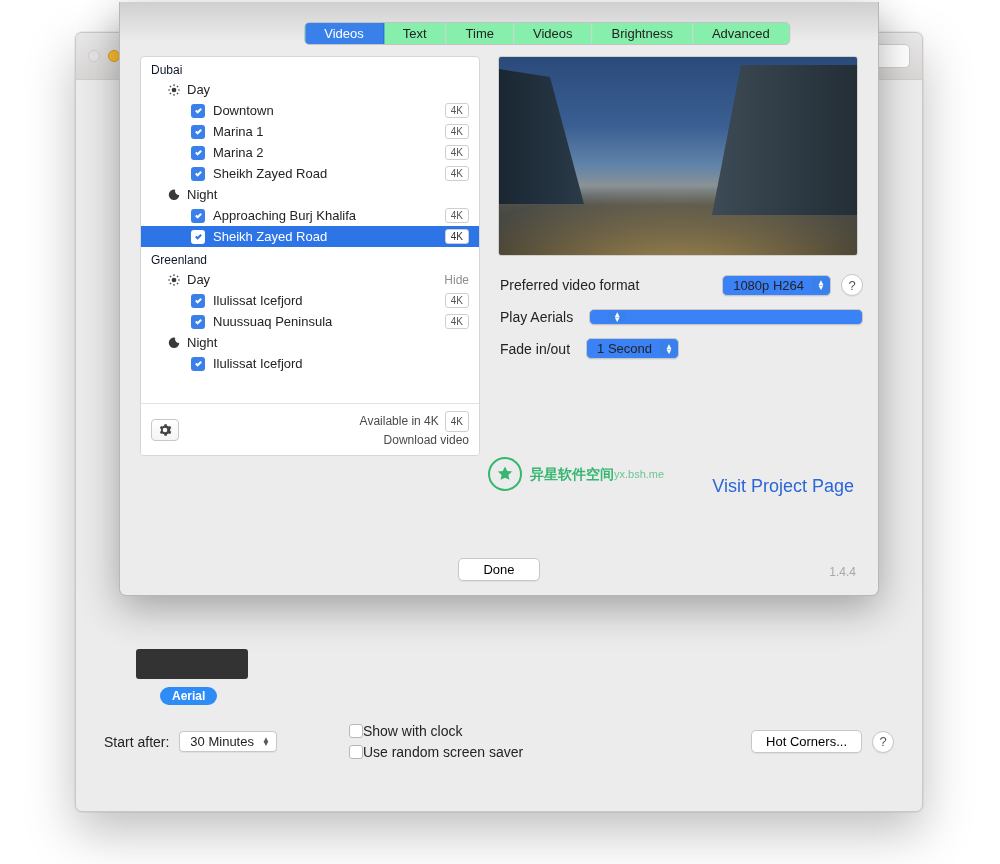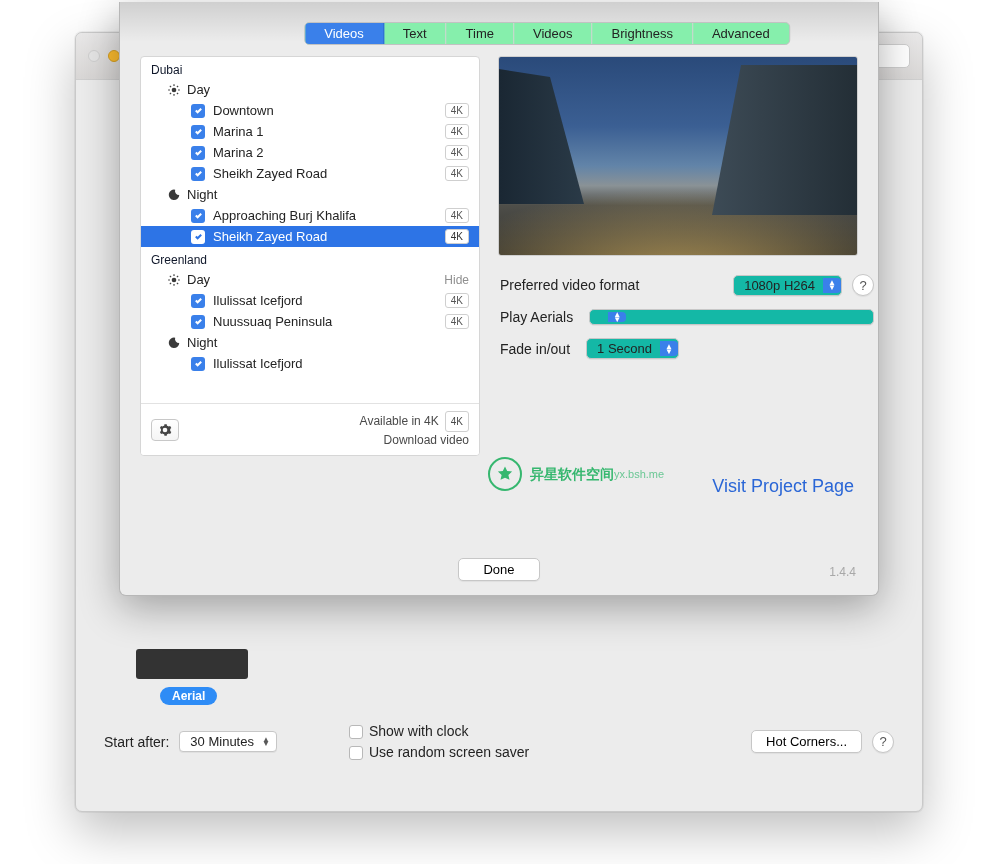--- a/index.html
+++ b/index.html
@@ -47,21 +47,21 @@
 
 .bottom-controls{
   position:absolute;left:0;right:0;bottom:0;top:618px;
   padding:18px 28px;
 }
 .aerial-thumb{position:absolute;left:60px;top:-2px;width:112px;height:30px;background:#333;border-radius:3px}
 .aerial-badge{position:absolute;left:84px;top:36px;background:#2e8cf6;color:#fff;font-size:12px;font-weight:600;padding:2px 12px;border-radius:10px}
 .bottom-row{position:absolute;left:28px;top:72px;display:flex;align-items:center;gap:10px;width:calc(100% - 56px)}
 .mac-select{background:#fff;border:1px solid #c7c7c7;border-radius:4px;padding:2px 6px 2px 10px;display:inline-flex;align-items:center;font-size:13px;box-shadow:0 1px 0 rgba(0,0,0,0.05)}
 .sel-arrows{display:inline-flex;flex-direction:column;margin-left:8px;line-height:4px;font-size:8px;color:#5a5a5a}
-.cb-row{display:flex;align-items:flex-end;gap:6px}
+.cb-row{display:flex;align-items:center;gap:0}
 .mac-checkbox{width:14px;height:14px;background:#fff;border:1px solid #b8b8b8;border-radius:3px;display:inline-block;flex-shrink:0}
 .mac-button{background:#fff;border:1px solid #c7c7c7;border-radius:5px;padding:3px 14px;font-size:13px;box-shadow:0 1px 1px rgba(0,0,0,0.06)}
 .help-btn{width:22px;height:22px;border-radius:50%;background:#fff;border:1px solid #c7c7c7;display:inline-flex;align-items:center;justify-content:center;font-size:13px;box-shadow:0 1px 1px rgba(0,0,0,0.06);color:#555}
 
 .sheet{
   position:absolute;left:43px;top:-31px;
   width:760px;height:594px;
   background:#ececec;
   border:1px solid #b7b7b7;
   border-radius:0 0 7px 7px;
@@ -116,23 +116,23 @@
 }
 .preview-img::before{
   content:"";position:absolute;left:0;top:12px;width:85px;height:135px;
   background:linear-gradient(90deg,#1a2733,#2a3a47);clip-path:polygon(0 0,60% 6%,100% 100%,0 100%)
 }
 .preview-img::after{
   content:"";position:absolute;right:0;top:8px;width:145px;height:150px;
   background:linear-gradient(90deg,#3d4b56,#232e36);clip-path:polygon(20% 0,100% 0,100% 100%,0 100%)
 }
 
-.opts{position:absolute;left:380px;top:272px;right:4px;font-size:14px}
+.opts{position:absolute;left:380px;top:272px;right:15px;font-size:14px}
 .opt-row{display:flex;align-items:center;margin-bottom:13px;gap:10px}
-.blue-select{background:#14b8a6;border:1px solid #c7c7c7;border-radius:5px;display:inline-flex;align-items:center;padding:2px 0 2px 10px;font-size:13px;box-shadow:0 1px 0 rgba(0,0,0,0.05)}
+.blue-select{background:#3b82f6;border:1px solid #c7c7c7;border-radius:5px;display:inline-flex;align-items:center;padding:2px 0 2px 10px;font-size:13px;box-shadow:0 1px 0 rgba(0,0,0,0.05)}
 .blue-arrows{background:#3a80ea;align-self:stretch;display:inline-flex;flex-direction:column;justify-content:center;align-items:center;width:18px;margin-left:8px;border-radius:0 4px 4px 0;line-height:5px;font-size:8px;color:#fff}
 
 .visit-link{position:absolute;right:24px;top:474px;color:#2a66d6;font-size:18px}
 .done-row{position:absolute;left:0;right:0;bottom:14px;display:flex;justify-content:center}
 .version{position:absolute;right:22px;bottom:16px;color:#a8a8a8;font-size:12px}
 
 .watermark{position:absolute;left:368px;top:455px;display:flex;align-items:center;gap:8px;color:#36b76f;font-size:14px;z-index:5}
 .watermark .logo{width:34px;height:34px;border:2px solid #36b76f;border-radius:50%;display:flex;align-items:center;justify-content:center;color:#36b76f}
 .watermark .txt{display:flex;flex-direction:row;line-height:15px}
 .watermark .txt .cn{font-size:14px;font-weight:600}

